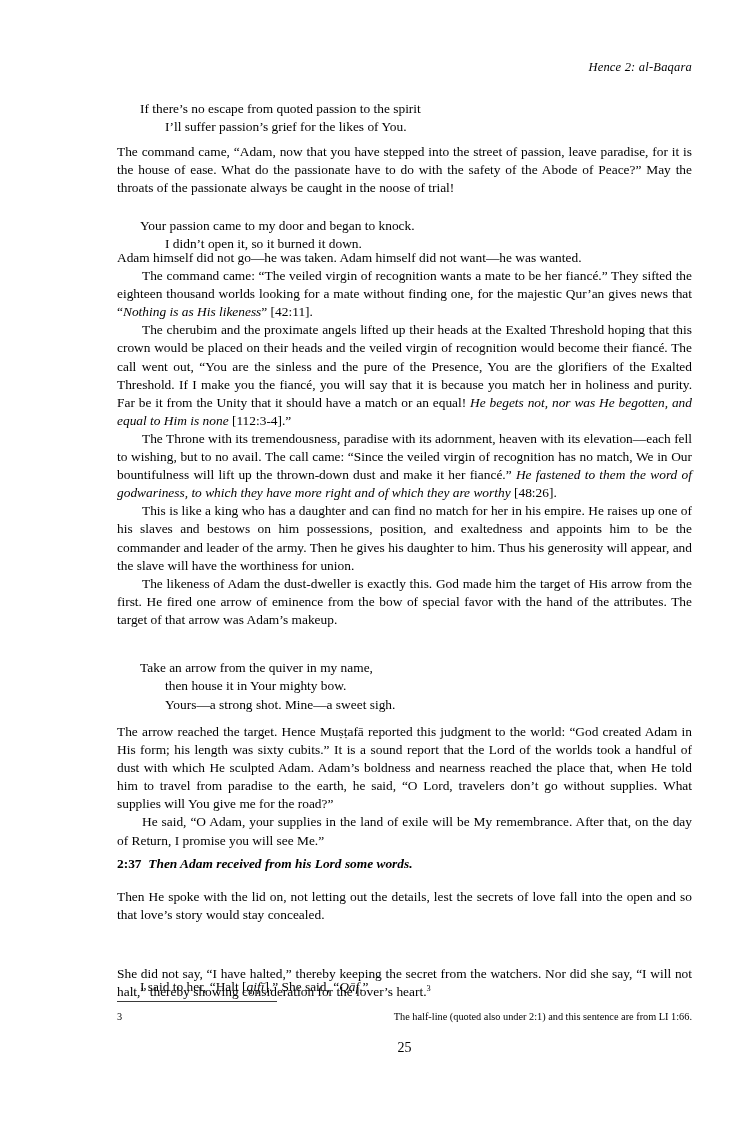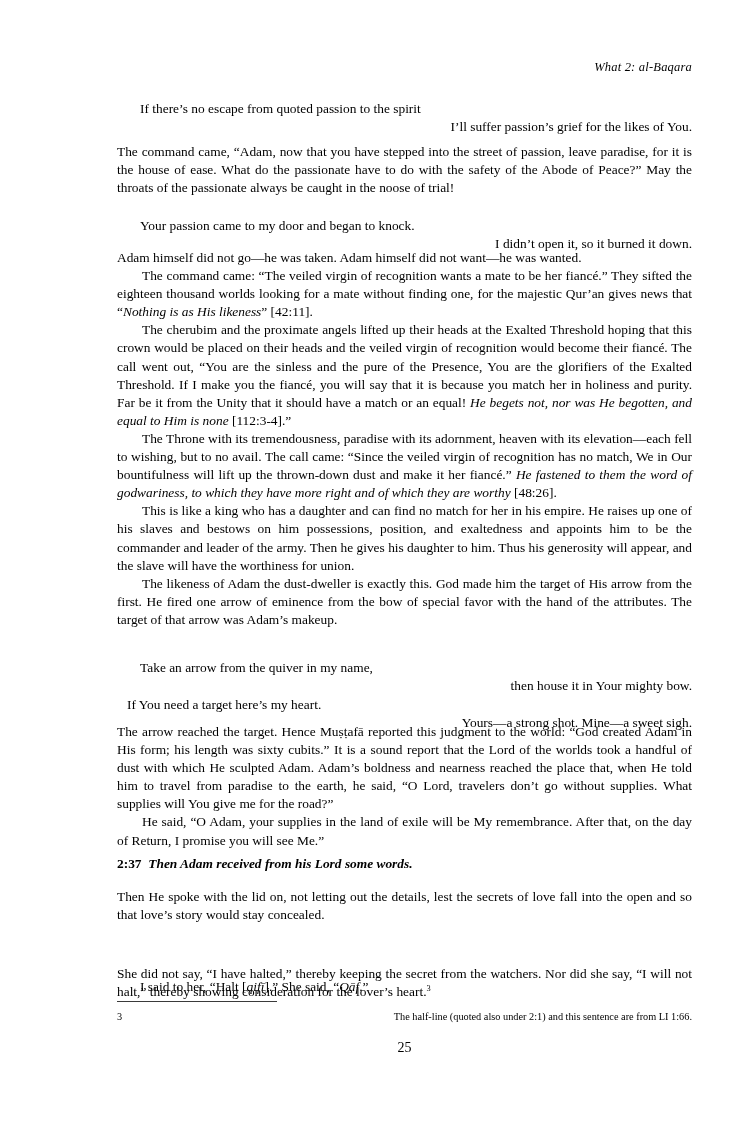--- a/index.html
+++ b/index.html
@@ -60,21 +60,21 @@
     margin: 0;
     font-size: 13.4px;
     line-height: 18.4px;
     text-align: left;
   }
   .verse .vline {
     display: block;
     white-space: nowrap;
   }
   .verse .vline.i1 { padding-left: 23px; }
-  .verse .vline.i2 { padding-left: 48px; text-align: right; }
+  .verse .vline.i2 { padding-left: 48px; }
   .verse .vline.i0 { padding-left: 10px; }
 
   
   .verse-heading {
     margin: 0;
     font-size: 13.4px;
     line-height: 18.1px;
   }
   .verse-heading .vnum {
     font-weight: bold;
@@ -128,21 +128,21 @@
     font-size: 8.4px;
     vertical-align: super;
     line-height: 0;
   }
 </style>
 </head>
 <body>
 
 <div class="page">
 
-  <div class="running-head">What 2: al-Baqara</div>
+  <div class="running-head">Hence 2: al-Baqara</div>
 
   <div class="body-block" style="top:100px;">
     <div class="verse">
       <span class="vline i1">If there’s no escape from quoted passion to the spirit</span>
       <span class="vline i2">I’ll suffer passion’s grief for the likes of You.</span>
     </div>
   </div>
 
   <div class="body-block" style="top:143px;">
     <p class="para noindent">The command came, “Adam, now that you have stepped into the street of passion, leave paradise, for it is the house of ease.  What do the passionate have to do with the safety of the Abode of Peace?”  May the throats of the passionate always be caught in the noose of trial!</p>
@@ -167,21 +167,20 @@
       <span>The Throne with its tremendousness, paradise with its adornment, heaven with its elevation—each fell to wishing, but to no avail.  The call came: “Since the veiled virgin of recognition has no match, We in Our bountifulness will lift up the thrown-down dust and make it her fiancé.”  </span><span class="quran">He fastened to them the word of godwariness, to which they have more right and of which they are worthy</span><span> [48:26].</span>
     </p>
     <p class="para indent">This is like a king who has a daughter and can find no match for her in his empire.  He raises up one of his slaves and bestows on him possessions, position, and exaltedness and appoints him to be the commander and leader of the army.  Then he gives his daughter to him.  Thus his generosity will appear, and the slave will have the worthiness for union.</p>
     <p class="para indent">The likeness of Adam the dust-dweller is exactly this.  God made him the target of His arrow from the first.  He fired one arrow of eminence from the bow of special favor with the hand of the attributes.  The target of that arrow was Adam’s makeup.</p>
   </div>
 
   <div class="body-block" style="top:659px;">
     <div class="verse">
       <span class="vline i1">Take an arrow from the quiver in my name,</span>
       <span class="vline i2">then house it in Your mighty bow.</span>
-      <span class="vline i0">If You need a target here’s my heart.</span>
       <span class="vline i2">Yours—a strong shot.  Mine—a sweet sigh.</span>
     </div>
   </div>
 
   <div class="body-block" style="top:723px;">
     <p class="para noindent">The arrow reached the target.  Hence Muṣṭafā reported this judgment to the world: “God created Adam in His form; his length was sixty cubits.” It is a sound report that the Lord of the worlds took a handful of dust with which He sculpted Adam.  Adam’s boldness and nearness reached the place that, when He told him to travel from paradise to the earth, he said, “O Lord, travelers don’t go without supplies.  What supplies will You give me for the road?”</p>
     <p class="para indent">He said, “O Adam, your supplies in the land of exile will be My remembrance.  After that, on the day of Return, I promise you will see Me.”</p>
   </div>
 
   <div class="body-block" style="top:855px;">

